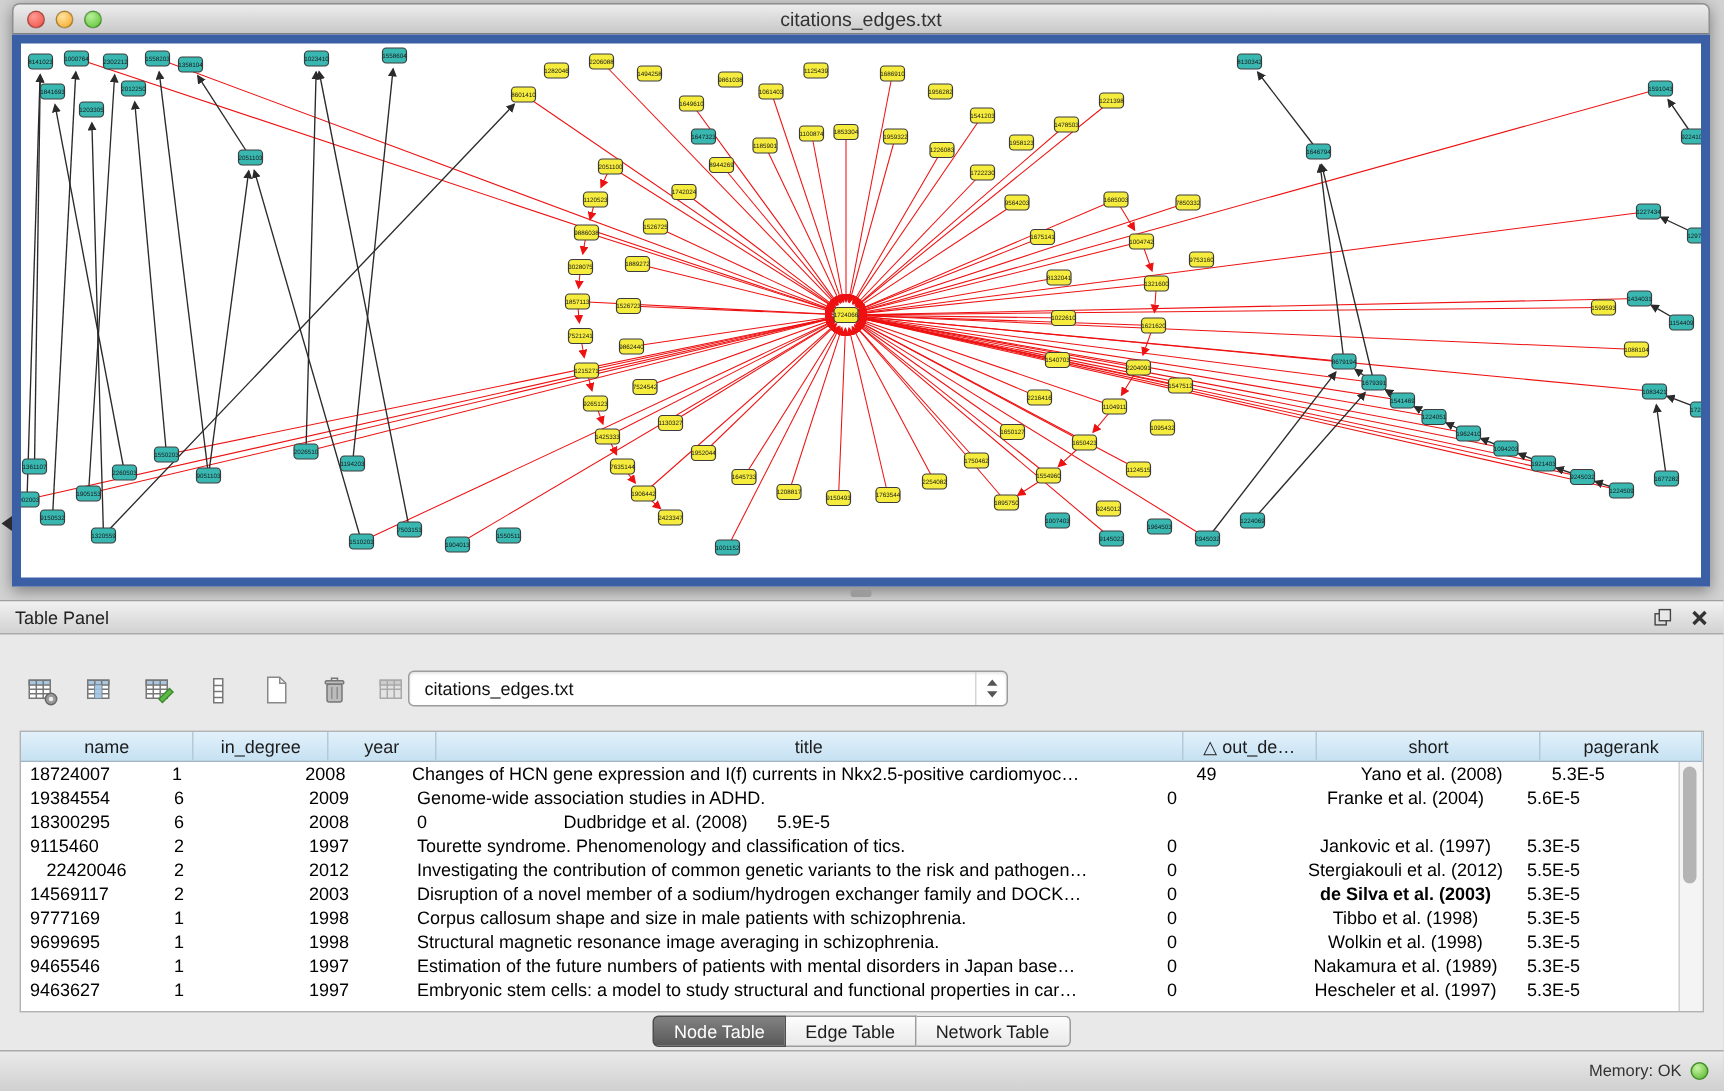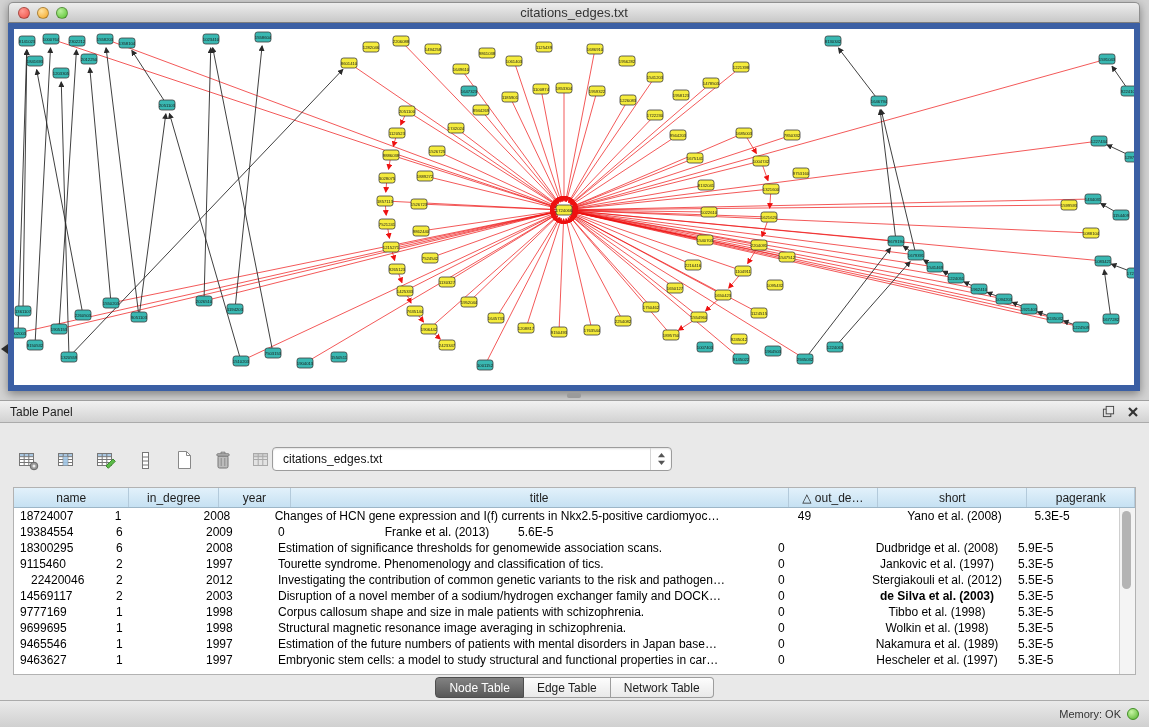--- a/index.html
+++ b/index.html
@@ -846,29 +846,29 @@
           <div class="td" style="width: 72px;">2008</div>
           <div class="td" style="width: 500px;">Changes of HCN gene expression and I(f) currents in Nkx2.5-positive cardiomyoc…</div>
           <div class="td" style="width: 90px; margin-left: 30px;">49</div>
           <div class="td center" style="width: 150px;">Yano et al. (2008)</div>
           <div class="td" style="width: 108px;">5.3E-5</div>
         </div>
         <div class="tr">
           <div class="td" style="width: 96px;">19384554</div>
           <div class="td" style="width: 90px;">6</div>
           <div class="td" style="width: 72px;">2009</div>
+          <div class="td" style="width: 500px;">Genome-wide association studies in ADHD.</div>
           <div class="td" style="width: 90px;">0</div>
-          <div class="td center" style="width: 150px;">Franke et al. (2013)</div>
+          <div class="td center" style="width: 150px;">Franke et al. (2004)</div>
           <div class="td" style="width: 108px;">5.6E-5</div>
         </div>
         <div class="tr">
           <div class="td" style="width: 96px;">18300295</div>
           <div class="td" style="width: 90px;">6</div>
           <div class="td" style="width: 72px;">2008</div>
-          <div class="td" style="width: 500px;">Estimation of significance thresholds for genomewide association scans.</div>
           <div class="td" style="width: 90px;">0</div>
           <div class="td center" style="width: 150px;">Dudbridge et al. (2008)</div>
           <div class="td" style="width: 108px;">5.9E-5</div>
         </div>
         <div class="tr">
           <div class="td" style="width: 96px;">9115460</div>
           <div class="td" style="width: 90px;">2</div>
           <div class="td" style="width: 72px;">1997</div>
           <div class="td" style="width: 500px;">Tourette syndrome. Phenomenology and classification of tics.</div>
           <div class="td" style="width: 90px;">0</div>

